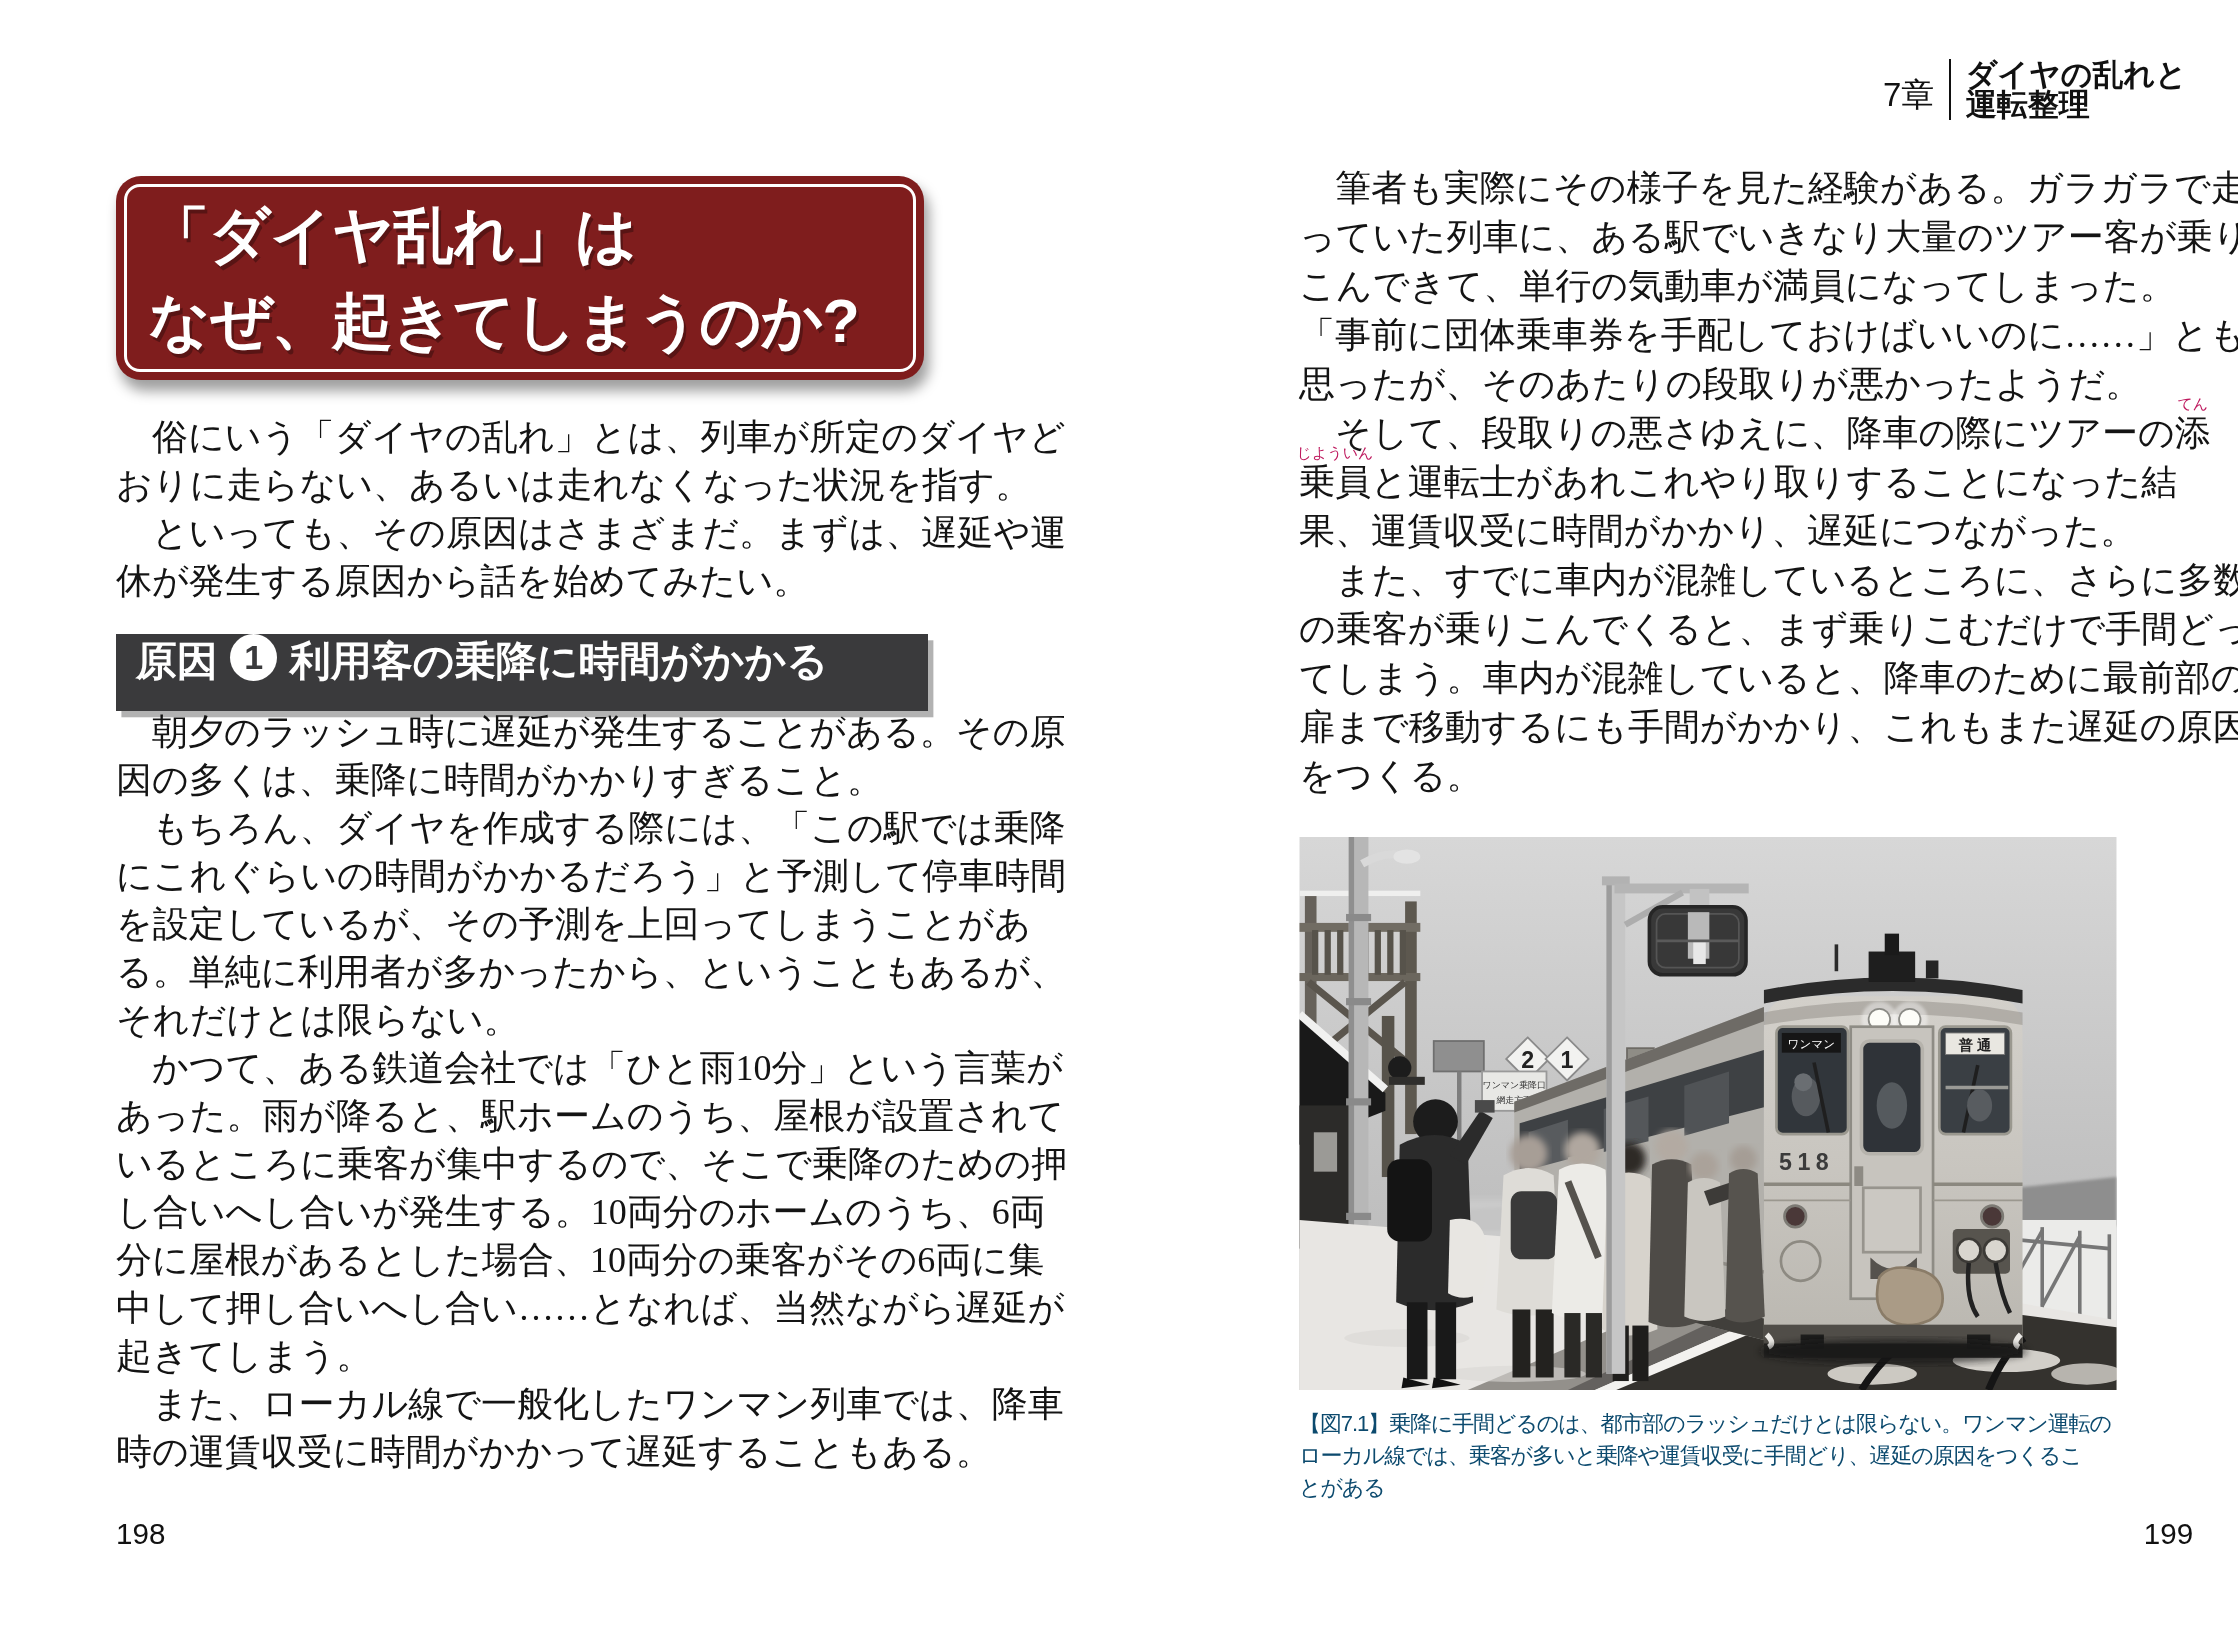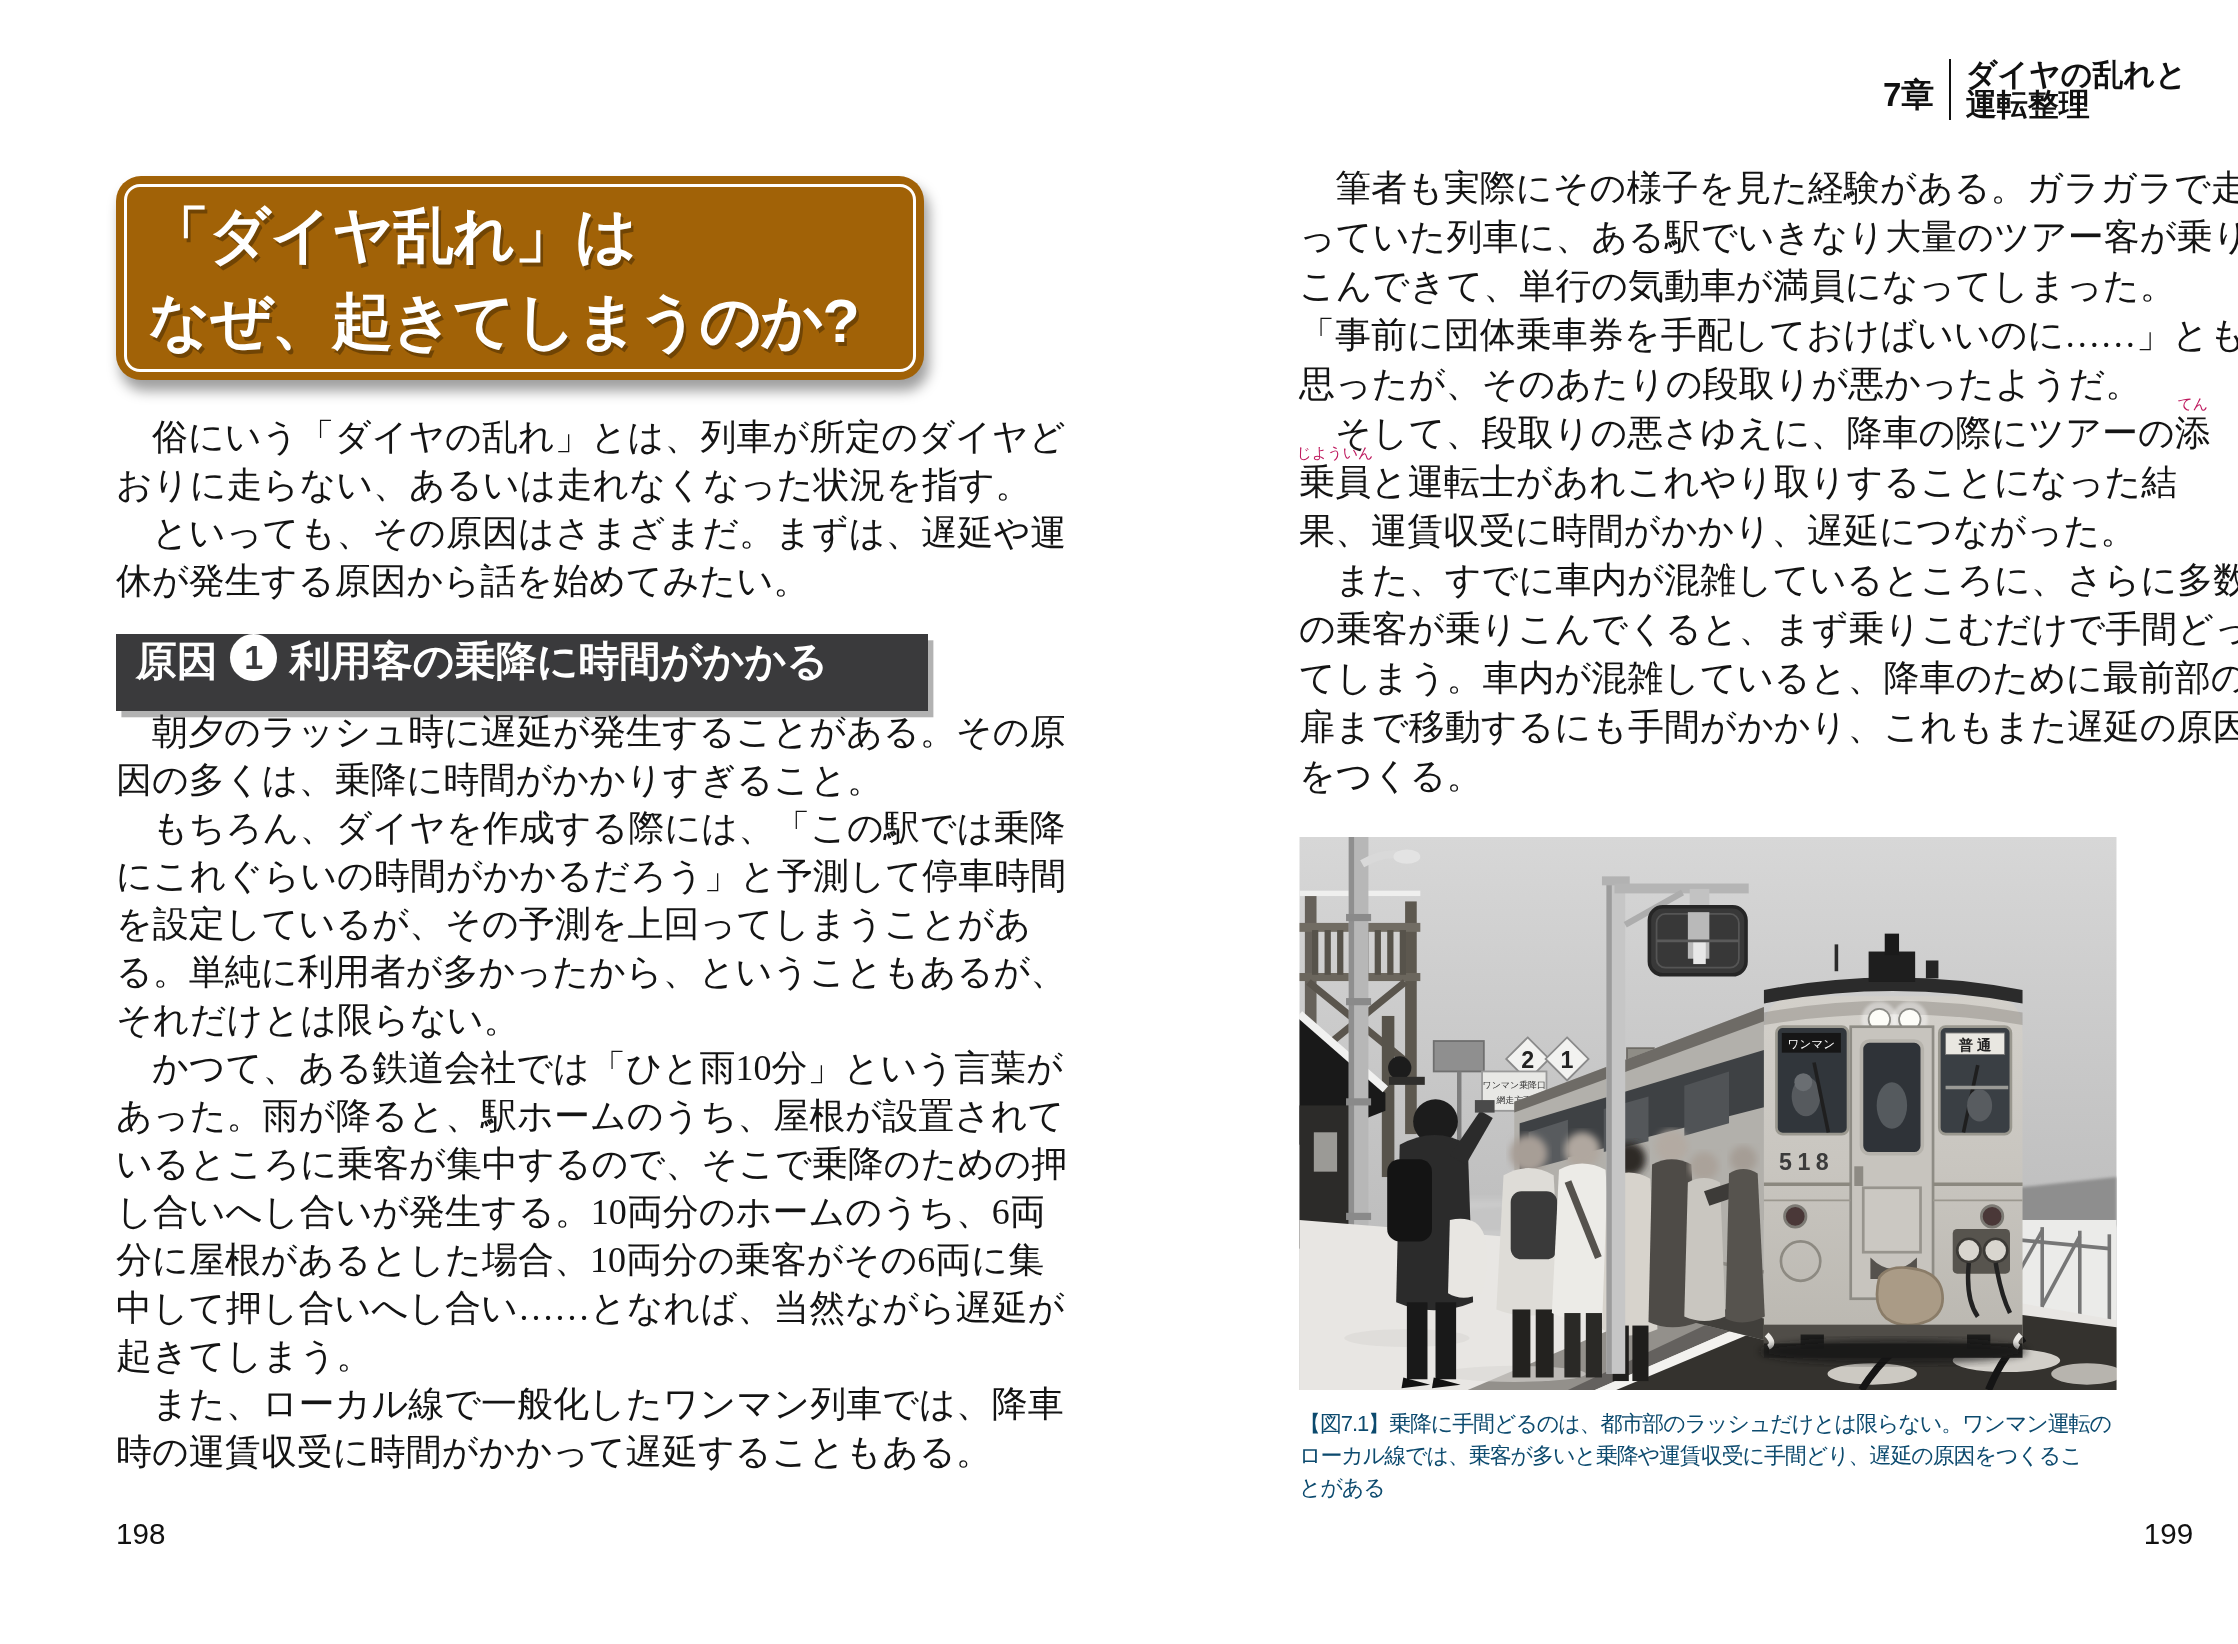--- a/index.html
+++ b/index.html
@@ -3,21 +3,21 @@
 <meta charset="utf-8">
 <style>
   html,body{margin:0;padding:0;background:#ffffff;}
   #spread{position:relative;width:2239px;height:1644px;background:#ffffff;overflow:hidden;
           font-family:"Liberation Serif","DejaVu Serif",serif;color:#141414;}
 
   
   #left-page{position:absolute;left:116px;top:0;width:905px;height:1644px;}
   #right-page{position:absolute;left:1299px;top:0;width:896px;height:1644px;}
 
-  .title-box{position:absolute;left:0;top:176px;width:808px;height:204px;background:#a16207;
+  .title-box{position:absolute;left:0;top:176px;width:808px;height:204px;background:#7f1d1d;
              border-radius:25px;box-shadow:4.5px 10.7px 12.5px rgba(0,0,0,.38);box-sizing:border-box;padding:8px;}
   .title-box-inner{width:100%;height:100%;box-sizing:border-box;border:3.6px solid #ffffff;border-radius:16px;
              padding:5.4px 0 0 21.5px;}
   .title-line{font-family:"Liberation Sans","DejaVu Sans",sans-serif;font-weight:900;color:#ffffff;
              font-size:61px;line-height:86px;letter-spacing:-0.9px;white-space:nowrap;
              text-shadow:2.7px 3.6px 0 rgba(0,0,0,.30);}
 
   .body-block{position:absolute;left:0;font-size:36px;}
   .lh54 .t-line{height:48px;line-height:48px;}
   .lh55 .t-line{height:49px;line-height:49px;}
@@ -33,21 +33,21 @@
              display:flex;align-items:center;justify-content:center;}
 
   .pagenum{position:absolute;top:1517px;font-family:"Liberation Sans","DejaVu Sans",sans-serif;
              font-weight:400;font-size:29.6px;color:#111;}
   #pagenum-left{left:0;}
   #pagenum-right{right:1.8px;}
 
   
   .rp-header{position:absolute;top:59px;left:584px;display:flex;align-items:center;gap:14.3px;
              font-family:"Liberation Sans","DejaVu Sans",sans-serif;}
-  .rp-chapter{font-size:33px;font-weight:700;color:#111;padding-top:12.5px;text-align:center;}
+  .rp-chapter{font-size:33px;font-weight:400;color:#111;padding-top:12.5px;text-align:center;}
   .rp-divider{width:2.7px;height:61px;background:#111;}
   .rp-title{font-size:31px;font-weight:700;color:#111;line-height:29.6px;white-space:nowrap;}
 
   
   .rb{position:relative;display:inline-block;}
   .rb-t{position:absolute;top:-11.6px;left:50%;transform:translateX(-50%);font-size:15px;line-height:15px;
         white-space:nowrap;color:#be185d;}
 
   
   .photo-frame{position:absolute;left:0;top:837px;width:818px;height:553px;overflow:hidden;}

